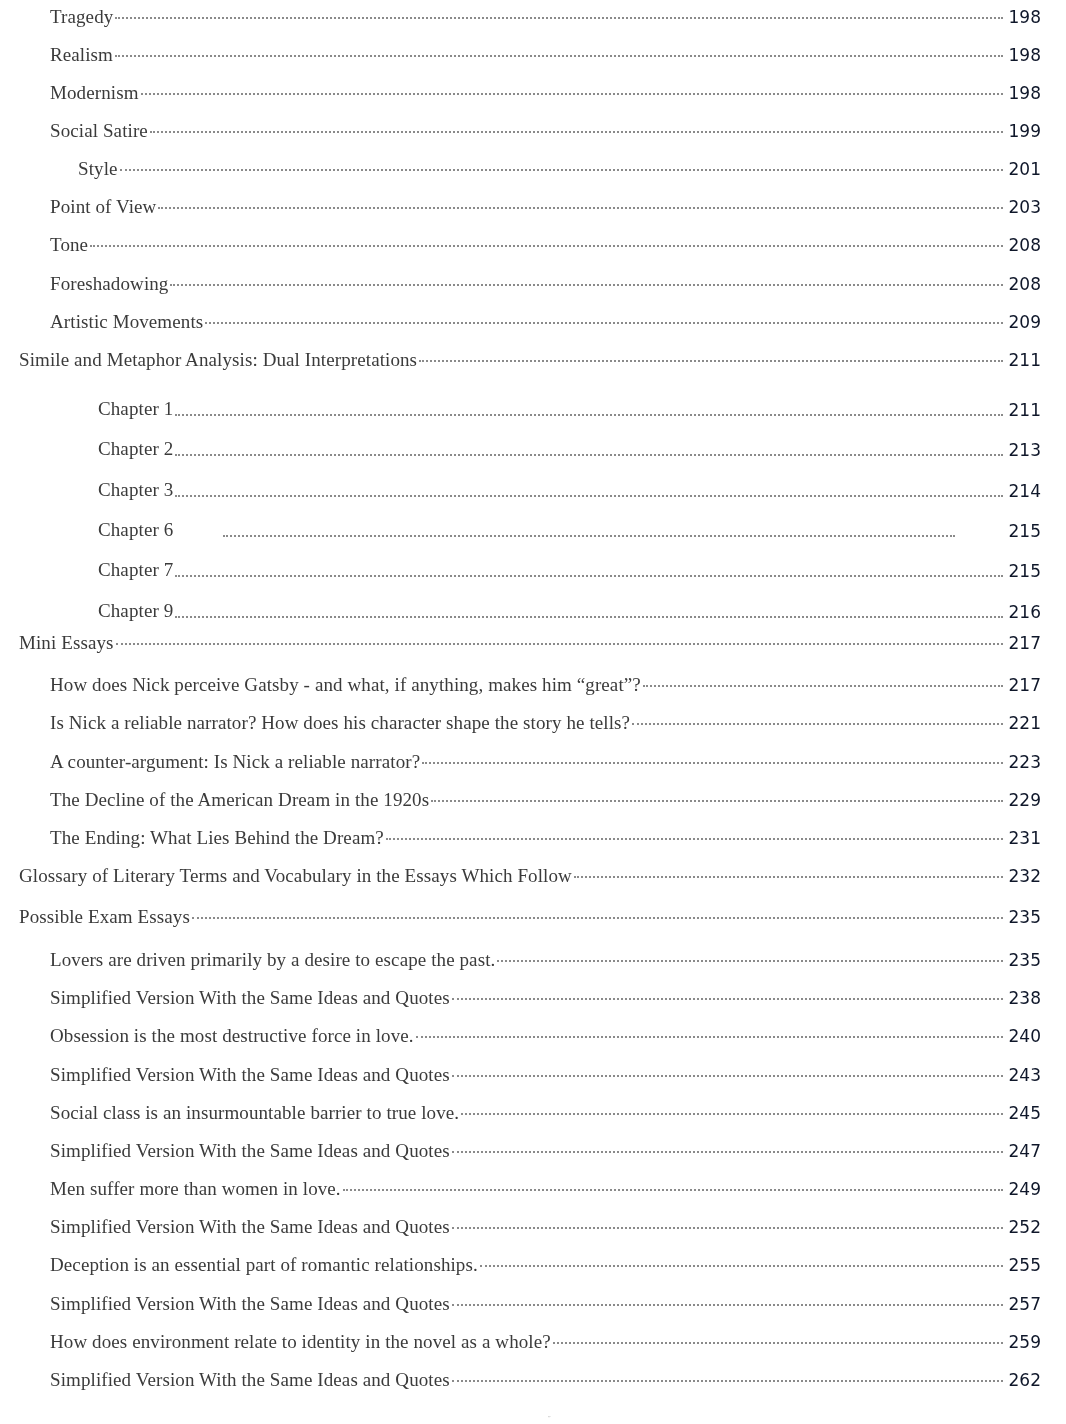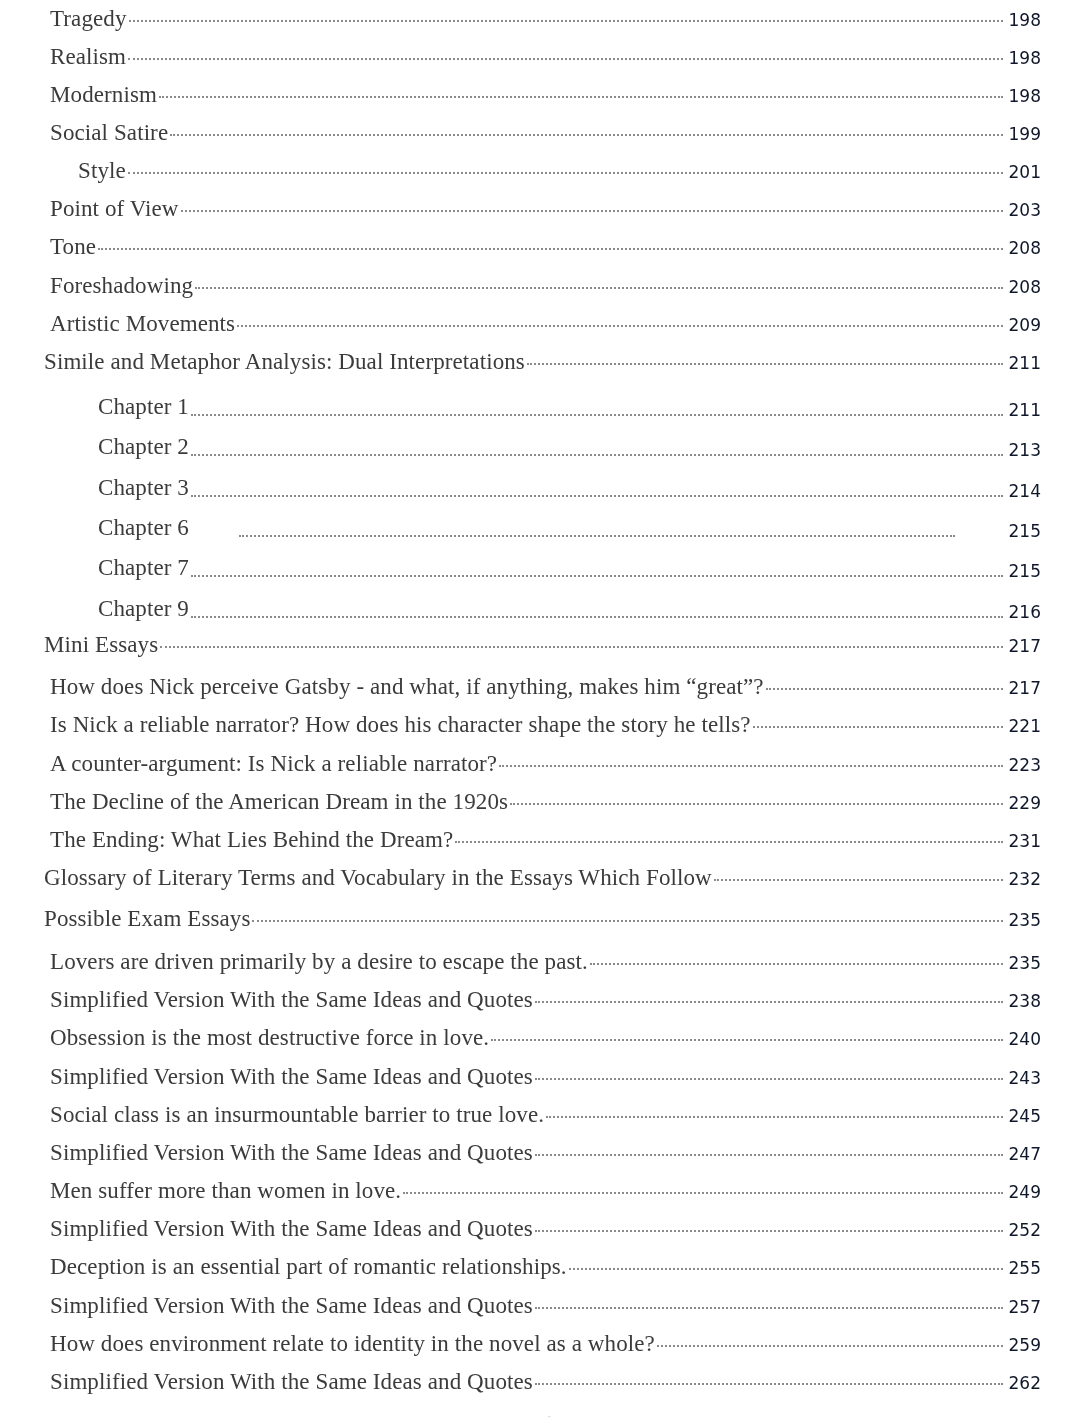--- a/index.html
+++ b/index.html
@@ -24,42 +24,42 @@
     .entry {
       position: absolute;
       display: flex;
       align-items: baseline;
       right: 25px;
       height: 30px;
     }
     .entry .title {
       white-space: nowrap;
       font-family: "Liberation Serif", "DejaVu Serif", serif;
-      font-size: 23px;
+      font-size: 19px;
       letter-spacing: 0.1px;
       color: #3b3b3b;
       flex: 0 0 auto;
     }
     .entry .leader {
       flex: 1 1 auto;
       margin: 0 2px;
       border-bottom: 2px dotted #8a8a8a;
       height: 0;
       transform: translateY(-4px);
       min-width: 10px;
     }
     .entry .page {
       font-family: "DejaVu Sans", "Liberation Sans", sans-serif;
       font-size: 17px;
       color: #0f172a;
       flex: 0 0 auto;
       width: 36px;
       text-align: right;
     }
-    .level-1 { left: 44px; justify-content: flex-end; }
+    .level-1 { left: 19px; justify-content: flex-end; }
     .level-2 { left: 50px; }
     .level-3 { left: 98px; align-items: flex-end; }
     .footer-mark {
       position: absolute;
       left: 547px;
       top: 1415px;
       font-size: 8px;
       color: #bbb;
     }
   </style>

